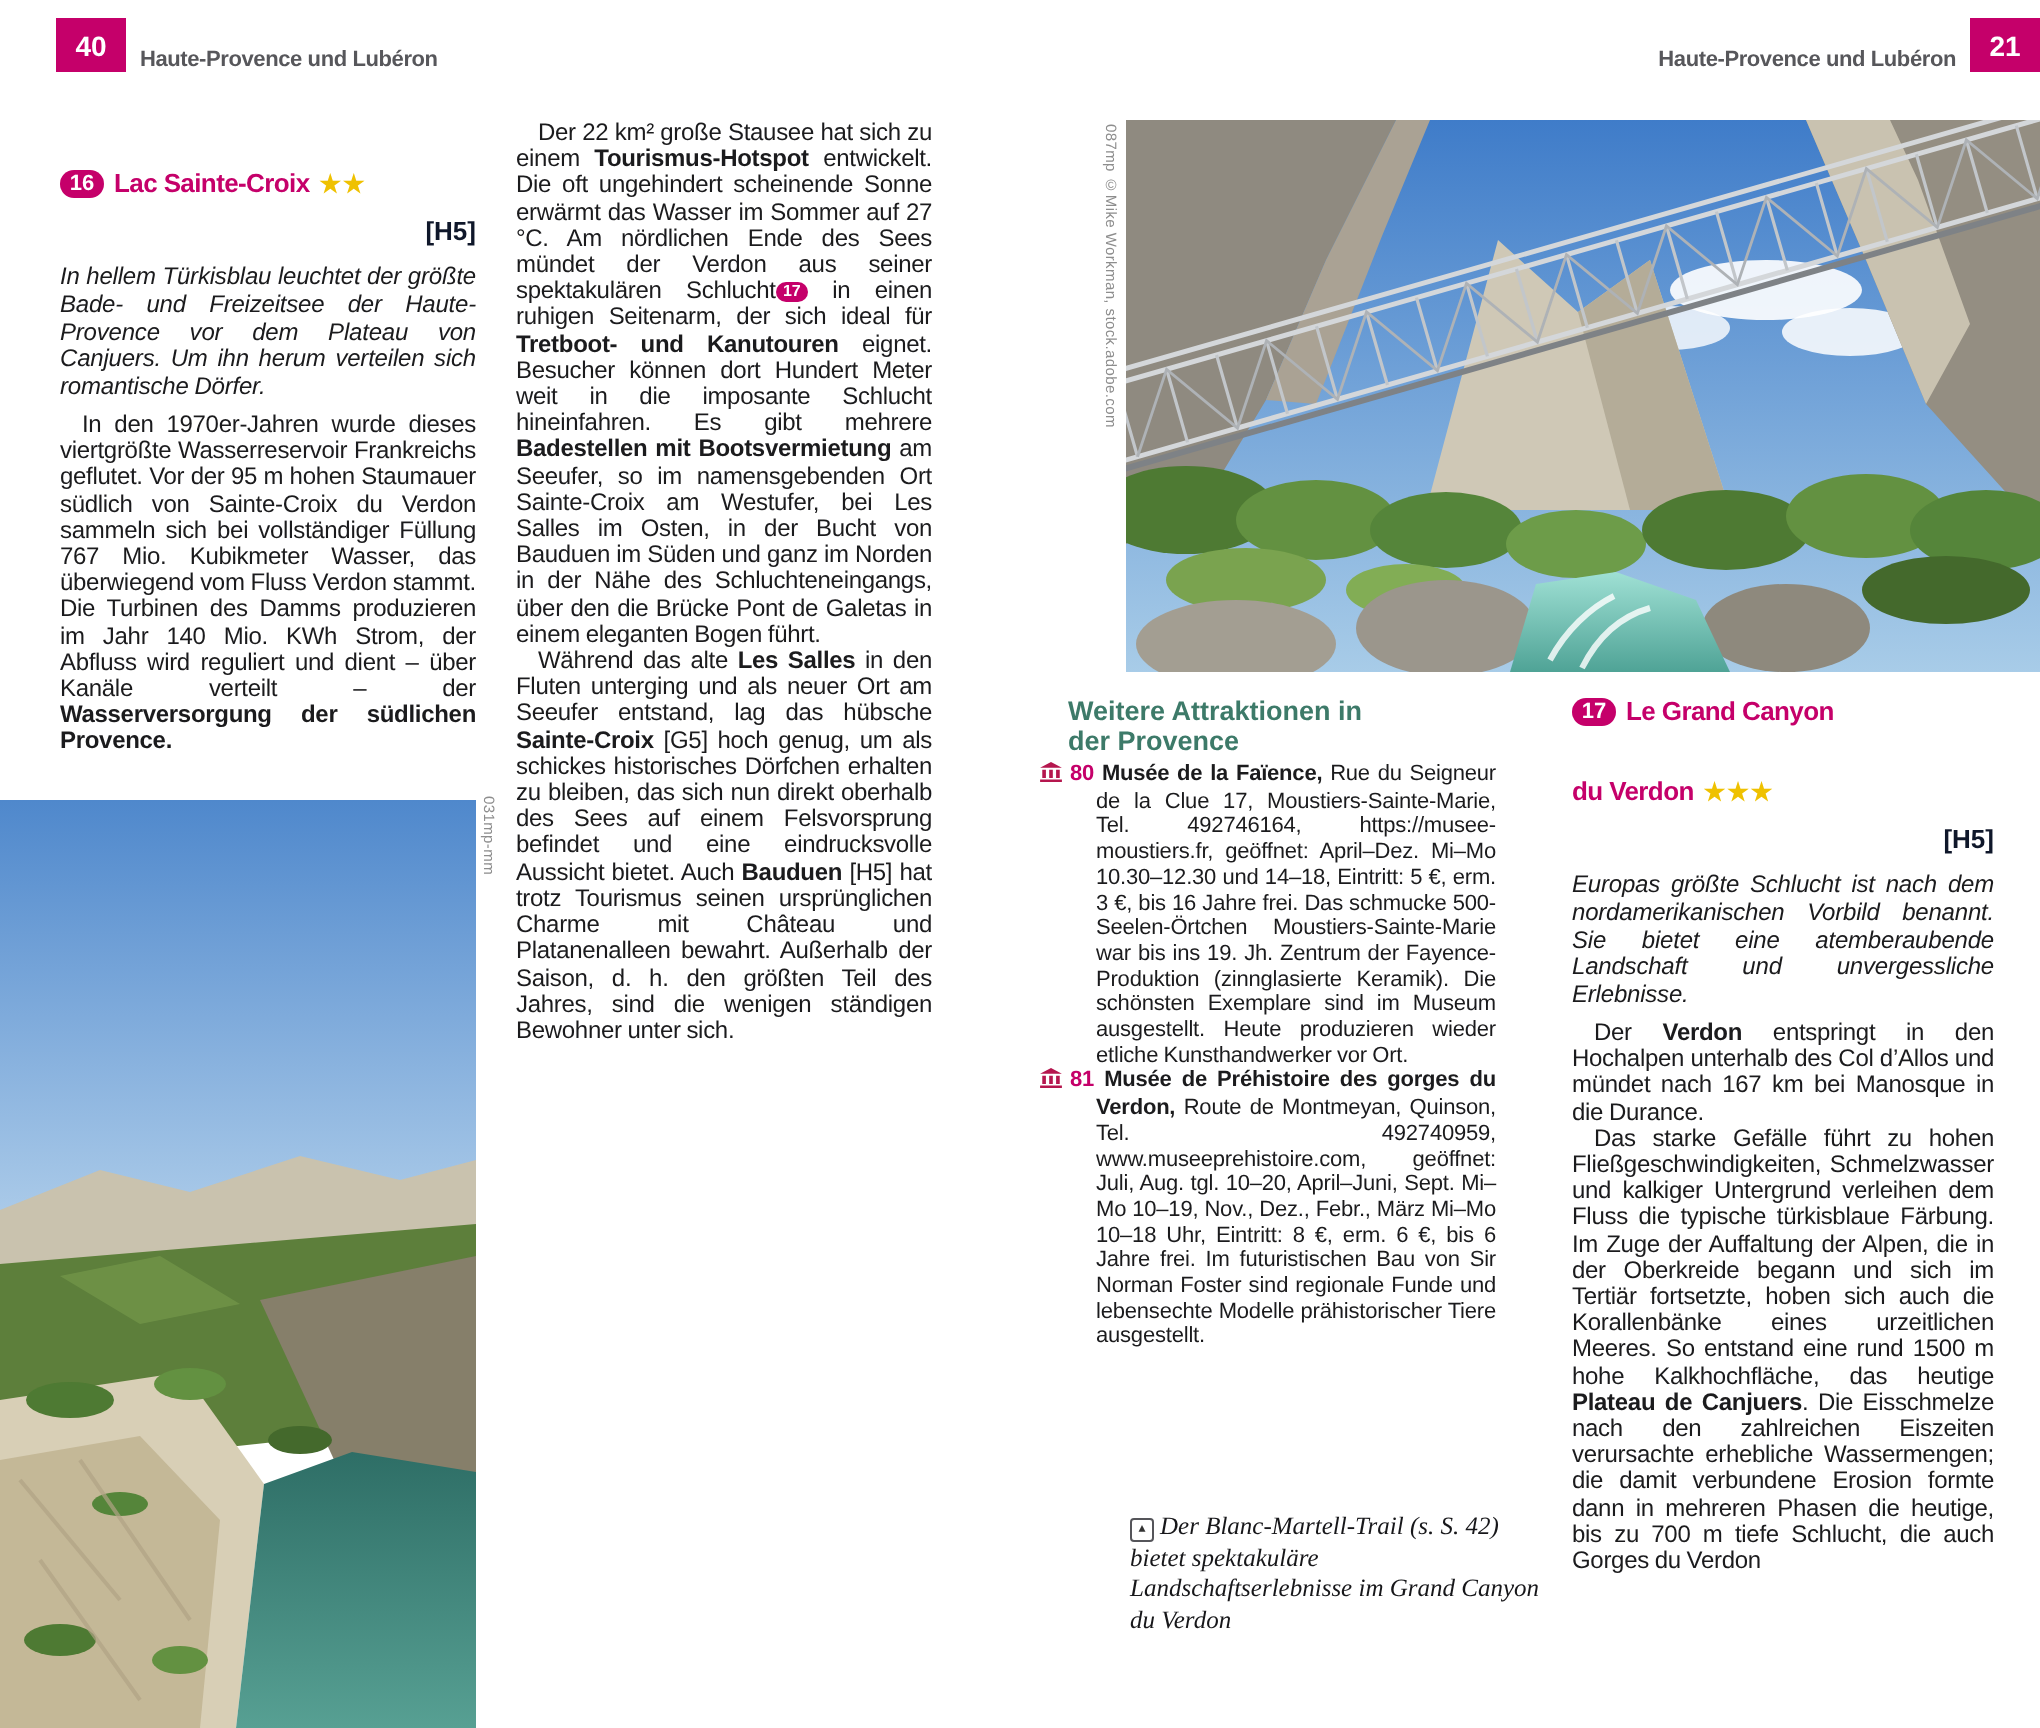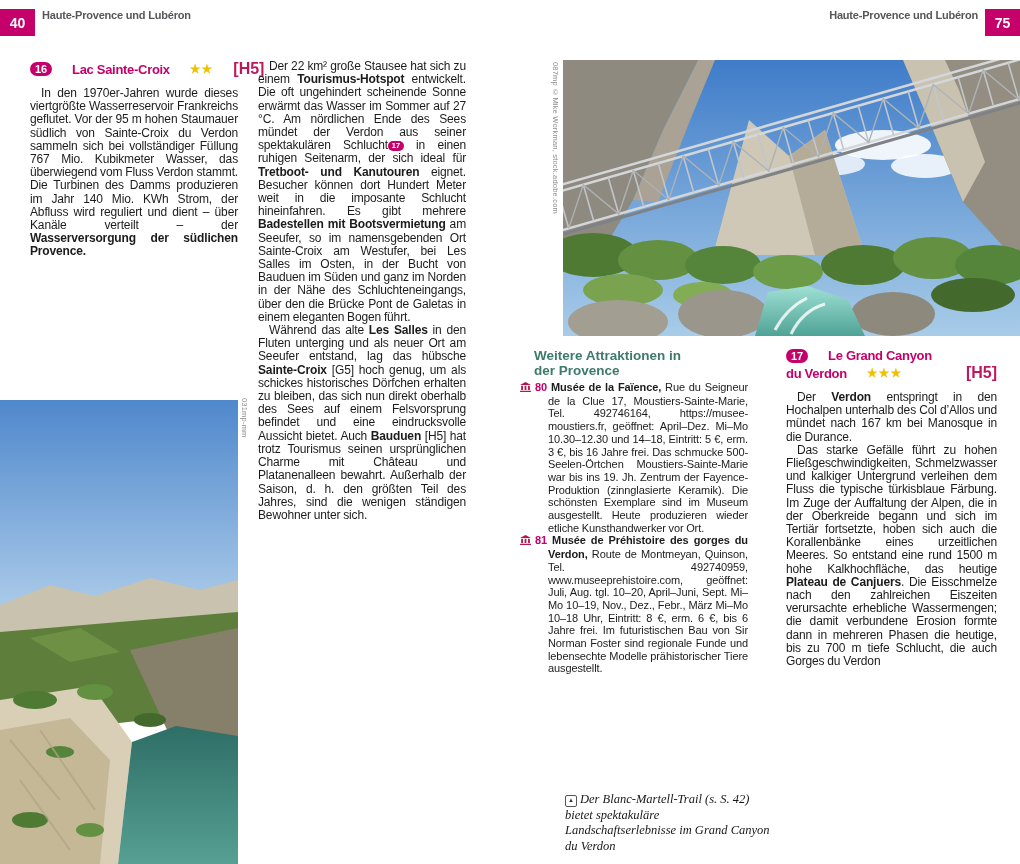--- a/index.html
+++ b/index.html
@@ -1,59 +1,59 @@
 <!DOCTYPE html>
 <html lang="de"><head>
 <meta charset="utf-8">
 <style>
   html,body{margin:0;padding:0;background:#ffffff;}
   .page{position:relative;width:1020px;height:864px;background:#ffffff;overflow:hidden;
         font-family:"Liberation Sans",sans-serif;color:#1b1b1d;}
   
-  .hdr{position:absolute;top:9px;height:27px;display:flex;align-items:flex-start;}
+  .hdr{position:absolute;top:9px;height:27px;display:flex;align-items:flex-end;padding-left:28px;}
   .hdr-l{left:0;}
   .hdr-r{right:0;flex-direction:row;}
   .pgnum{width:35px;height:27px;background:#c5006a;color:#fff;font-weight:bold;
          font-size:14px;display:flex;align-items:center;justify-content:center;}
   .hdr-title{font-weight:bold;font-size:11px;color:#57575b;letter-spacing:-0.2px;margin:0 7px;}
   
   .col{position:absolute;top:60px;}
   .col1{left:30px;width:208px;}
   .col2{left:258px;width:208px;}
   .col3{left:534px;top:348px;width:214px;}
   .col4{left:786px;top:348px;width:211px;}
   p{margin:0;}
   .body{font-size:12px;line-height:13.2px;text-align:justify;letter-spacing:-0.15px;word-spacing:-0.3px;}
   .ind{text-indent:11px;}
   .b{font-weight:bold;}
   .num{font-weight:bold;color:#c5006a;}
   .lead{font-size:12px;line-height:13.8px;font-style:italic;text-align:justify;
         letter-spacing:-0.1px;word-spacing:-0.3px;margin-bottom:5px;}
   
-  .poi-head{display:flex;align-items:center;gap:20px;margin:0 0 9px 0;}
+  .poi-head{display:flex;align-items:center;gap:5px;margin:0 0 9px 0;}
   .poi-head2{margin:0 0 1px 0;}
   .head-badge{flex:0 0 auto;display:inline-flex;align-items:center;justify-content:center;
         background:#c5006a;color:#fff;font-weight:bold;font-size:11px;
         width:22px;height:14px;border-radius:8px;}
   .head-title{color:#c5006a;font-weight:bold;font-size:13px;letter-spacing:-0.3px;white-space:nowrap;}
   .stars{color:#efc100;font-size:12px;letter-spacing:1px;white-space:nowrap;}
-  .grid{margin-left:auto;color:#be185d;font-weight:bold;font-size:16px;}
+  .grid{margin-left:auto;color:#0f172a;font-weight:bold;font-size:13px;margin-top:48px;}
   .inline-badge{display:inline-block;background:#c5006a;color:#fff;font-weight:bold;
         font-size:8px;line-height:10px;min-width:12px;padding:0 2px;border-radius:7px;
         text-align:center;text-indent:0;vertical-align:1px;}
   
   .subhead{color:#3d7a69;font-weight:bold;font-size:13.5px;line-height:15px;margin:0 0 3px 0;}
   .entry{font-size:11px;line-height:12.7px;text-align:justify;letter-spacing:-0.1px;
          word-spacing:-0.3px;padding-left:14px;text-indent:-14px;}
   .museum-icon{display:inline-block;vertical-align:-1px;margin-right:1px;}
   
   .caption{position:absolute;font-family:"Liberation Serif",serif;font-style:italic;
            font-size:12.5px;line-height:15.5px;color:#17171a;}
   .capL{left:258px;top:752px;width:218px;}
-  .capR{left:565px;top:792px;width:208px;}
+  .capR{left:565px;top:756px;width:208px;}
   .cap-box{display:inline-block;width:10px;height:10px;border:1px solid #55555a;
            border-radius:2px;font-style:normal;font-family:"DejaVu Sans",sans-serif;
            font-size:7px;line-height:9px;text-align:center;color:#333;
            vertical-align:1px;margin-right:3px;}
   
   .photo{position:absolute;overflow:hidden;}
   .photoL{left:0;top:400px;width:238px;height:464px;}
   .photoR{left:563px;top:60px;width:457px;height:276px;}
   .photo svg{display:block;width:100%;height:100%;}
   .credit{position:absolute;writing-mode:vertical-rl;font-size:7.5px;color:#8d8d8d;
@@ -65,30 +65,31 @@
 <body>
 
 <div class="page">
 
   <div class="hdr hdr-l">
     <div class="pgnum">40</div>
     <div class="hdr-title">Haute-Provence und Lubéron</div>
   </div>
   <div class="hdr hdr-r">
     <div class="hdr-title">Haute-Provence und Lubéron</div>
-    <div class="pgnum">75</div>
+    <div class="pgnum">21</div>
   </div>
 
   <section class="col col1">
     <h2 class="poi-head">
       <span class="head-badge">16</span>
       <span class="head-title">Lac Sainte-Croix</span>
       <span class="stars">★★</span>
       <span class="grid">[H5]</span>
     </h2>
+    <p class="lead">In hellem Türkisblau leuchtet der größte Bade- und Freizeitsee der Haute-Provence vor dem Plateau von Canjuers. Um ihn herum verteilen sich romantische Dörfer.</p>
     <p class="body ind"><span class="">In den 1970er-Jahren wurde dieses viertgrößte Wasserreservoir Frankreichs geflutet. Vor der 95 m hohen Staumauer südlich von Sainte-Croix du Verdon sammeln sich bei vollständiger Füllung 767 Mio. Kubikmeter Wasser, das überwiegend vom Fluss Verdon stammt. Die Turbinen des Damms produzieren im Jahr 140 Mio. KWh Strom, der Abfluss wird reguliert und dient – über Kanäle verteilt – der </span><span class="b">Wasserversorgung der südlichen Provence.</span></p>
   </section>
 
   <section class="col col2">
     <p class="body ind"><span class="">Der 22 km² große Stausee hat sich zu einem </span><span class="b">Tourismus-Hotspot</span><span class=""> entwickelt. Die oft ungehindert scheinende Sonne erwärmt das Wasser im Sommer auf 27 °C. Am nördlichen Ende des Sees mündet der Verdon aus seiner spektakulären Schlucht</span><span class="inline-badge">17</span><span class=""> in einen ruhigen Seitenarm, der sich ideal für </span><span class="b">Tretboot- und Kanutouren</span><span class=""> eignet. Besucher können dort Hundert Meter weit in die imposante Schlucht hineinfahren. Es gibt mehrere </span><span class="b">Badestellen mit Bootsvermietung</span><span class=""> am Seeufer, so im namensgebenden Ort Sainte-Croix am Westufer, bei Les Salles im Osten, in der Bucht von Bauduen im Süden und ganz im Norden in der Nähe des Schluchteneingangs, über den die Brücke Pont de Galetas in einem eleganten Bogen führt.</span></p>
     <p class="body ind"><span class="">Während das alte </span><span class="b">Les Salles</span><span class=""> in den Fluten unterging und als neuer Ort am Seeufer entstand, lag das hübsche </span><span class="b">Sainte-Croix</span><span class=""> [G5] hoch genug, um als schickes historisches Dörfchen erhalten zu bleiben, das sich nun direkt oberhalb des Sees auf einem Felsvorsprung befindet und eine eindrucksvolle Aussicht bietet. Auch </span><span class="b">Bauduen</span><span class=""> [H5] hat trotz Tourismus seinen ursprünglichen Charme mit Château und Platanenalleen bewahrt. Außerhalb der Saison, d. h. den größten Teil des Jahres, sind die wenigen ständigen Bewohner unter sich.</span></p>
   </section>
 
   <div class="photo photoL">
     <svg viewBox="0 0 238 464" preserveAspectRatio="none">
@@ -185,20 +186,21 @@
   <section class="col col4">
     <h2 class="poi-head poi-head2">
       <span class="head-badge">17</span>
       <span class="head-title">Le Grand Canyon</span>
     </h2>
     <h2 class="poi-head">
       <span class="head-title">du Verdon</span>
       <span class="stars">★★★</span>
       <span class="grid">[H5]</span>
     </h2>
+    <p class="lead">Europas größte Schlucht ist nach dem nordamerikanischen Vorbild benannt. Sie bietet eine atemberaubende Landschaft und unvergessliche Erlebnisse.</p>
     <p class="body ind"><span class="">Der </span><span class="b">Verdon</span><span class=""> entspringt in den Hochalpen unterhalb des Col d’Allos und mündet nach 167 km bei Manosque in die Durance.</span></p>
     <p class="body ind"><span class="">Das starke Gefälle führt zu hohen Fließgeschwindigkeiten, Schmelzwasser und kalkiger Untergrund verleihen dem Fluss die typische türkisblaue Färbung. Im Zuge der Auffaltung der Alpen, die in der Oberkreide begann und sich im Tertiär fortsetzte, hoben sich auch die Korallenbänke eines urzeitlichen Meeres. So entstand eine rund 1500 m hohe Kalkhochfläche, das heutige </span><span class="b">Plateau de Canjuers</span><span class="">. Die Eisschmelze nach den zahlreichen Eiszeiten verursachte erhebliche Wassermengen; die damit verbundene Erosion formte dann in mehreren Phasen die heutige, bis zu 700 m tiefe Schlucht, die auch Gorges du Verdon</span></p>
   </section>
 
   <p class="caption capR">
     <span class="cap-box"><span>▴</span></span><span>Der Blanc-Martell-Trail (s. S. 42) bietet spektakuläre Landschaftserlebnisse im Grand Canyon du Verdon</span>
   </p>
 
 </div>
 

